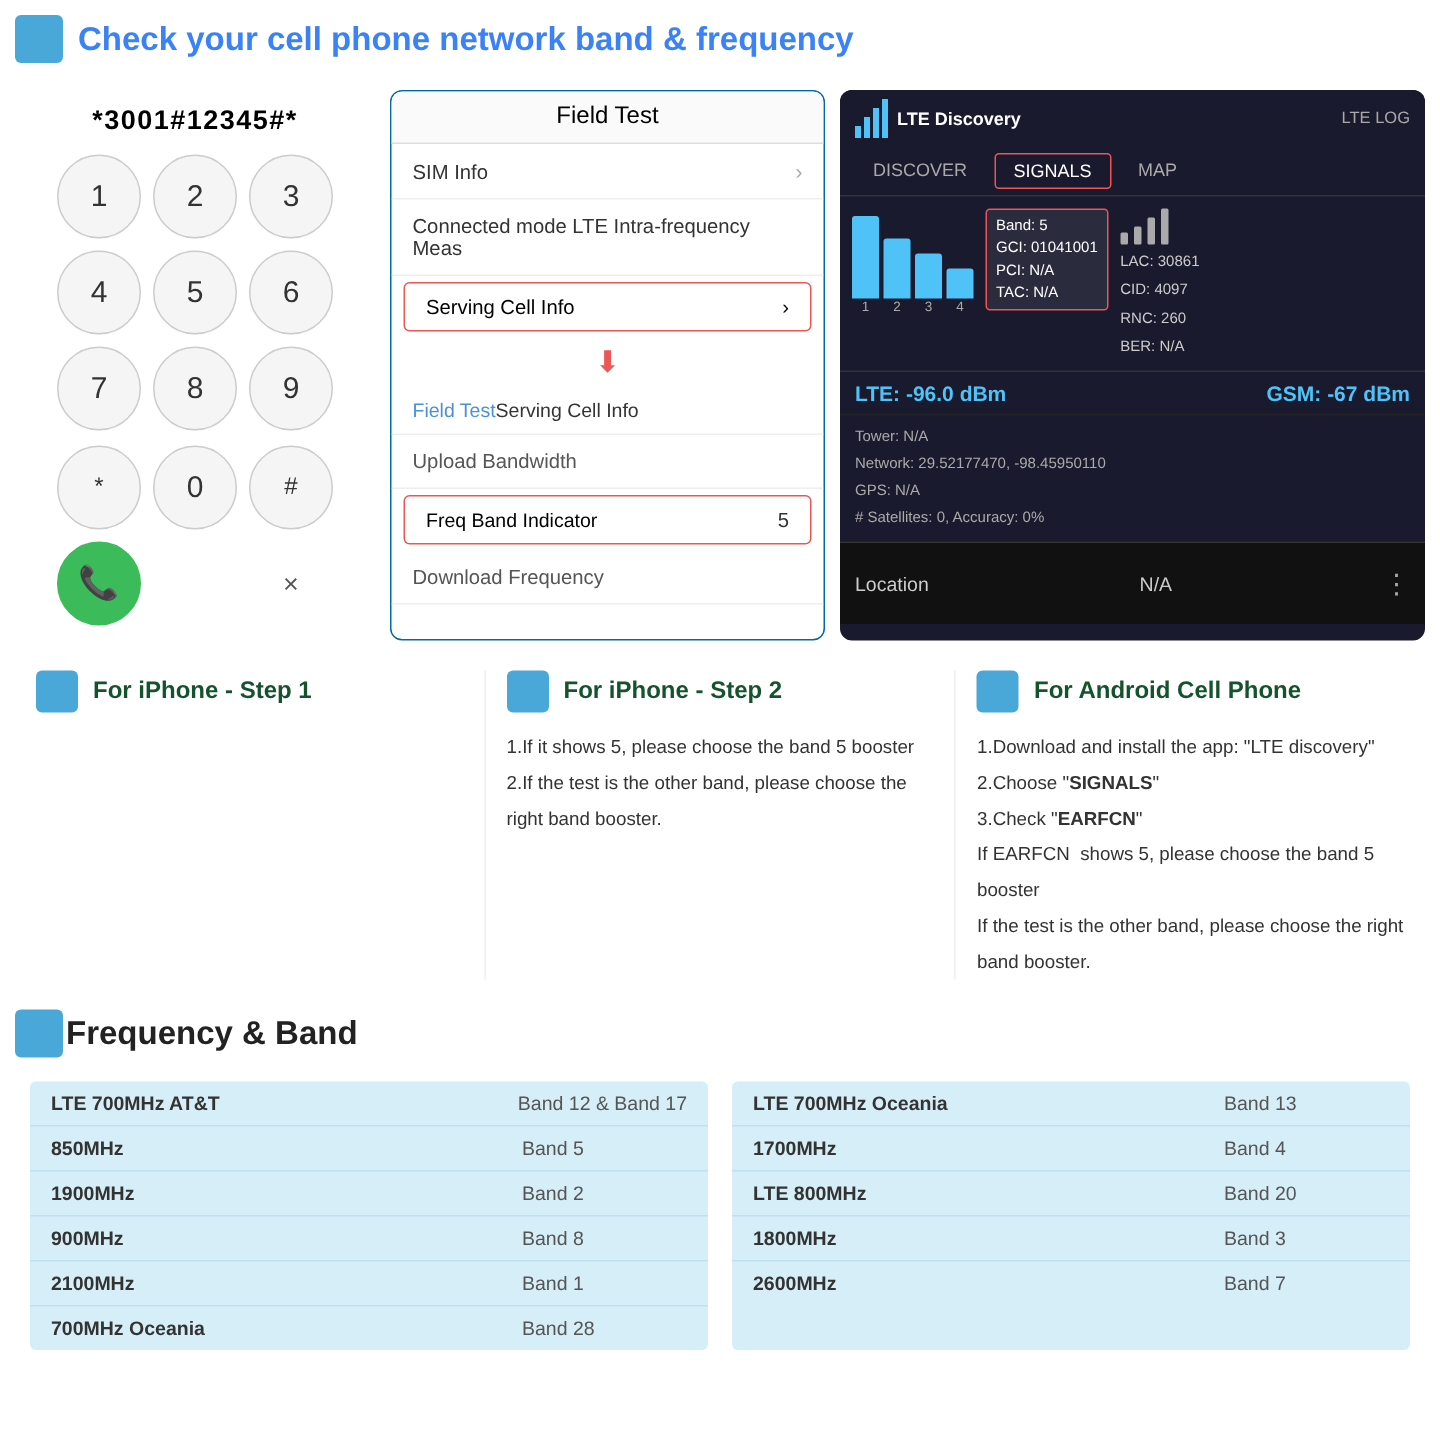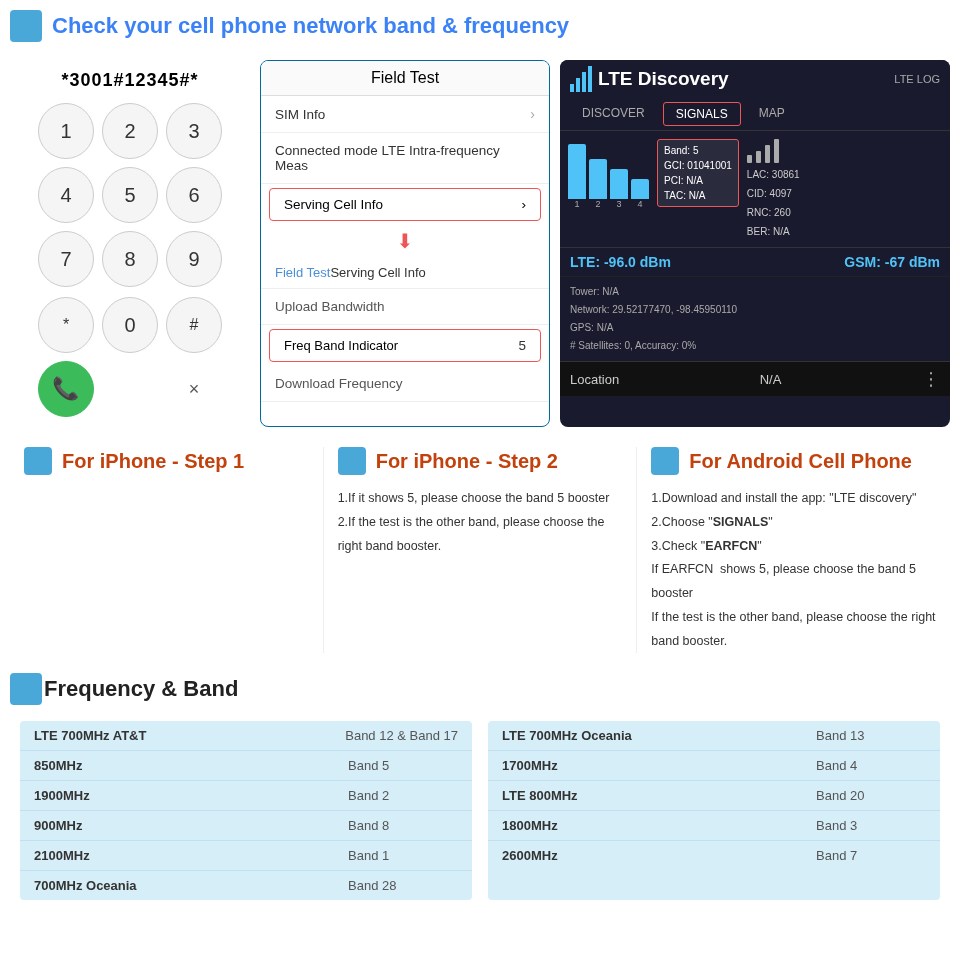--- a/index.html
+++ b/index.html
@@ -180,21 +180,21 @@
     }
     .lte-signal-icon {
       display: flex;
       gap: 2px;
       align-items: flex-end;
     }
     .lte-signal-bar {
       background: #4fc3f7;
       width: 4px;
     }
-    .lte-app-name { font-size: 19px; font-weight: bold; color: #fff; }
+    .lte-app-name { font-size: 12px; font-weight: bold; color: #fff; }
     .lte-log { font-size: 11px; color: #aaa; }
 
     .lte-tabs {
       display: flex;
       background: #1a1a2e;
       border-bottom: 1px solid #333;
       padding: 4px 10px;
       gap: 6px;
     }
     .lte-tab {
@@ -262,21 +262,21 @@
       padding: 6px 10px;
       font-size: 10px;
       color: #aaa;
       line-height: 1.8;
       border-top: 1px solid #222;
     }
     .lte-location {
       display: flex;
       justify-content: space-between;
       align-items: center;
-      padding: 6px 10px;
+      padding: 16px 10px;
       background: #111;
       font-size: 13px;
       color: #ccc;
       border-top: 1px solid #333;
     }
     .lte-more { color: #aaa; font-size: 18px; }
 
     
     .steps-section {
       display: flex;
@@ -297,23 +297,23 @@
       margin-bottom: 12px;
     }
     .step-icon {
       width: 28px;
       height: 28px;
       background: #4aa8d8;
       border-radius: 4px;
       flex-shrink: 0;
     }
     .step-title {
-      font-size: 20px;
+      font-size: 16px;
       font-weight: bold;
-      color: #c2410c;
+      color: #14532d;
     }
     .step-body {
       font-size: 12.5px;
       color: #333;
       line-height: 1.9;
     }
     .step-body strong { font-weight: bold; }
 
     
     .freq-section {

